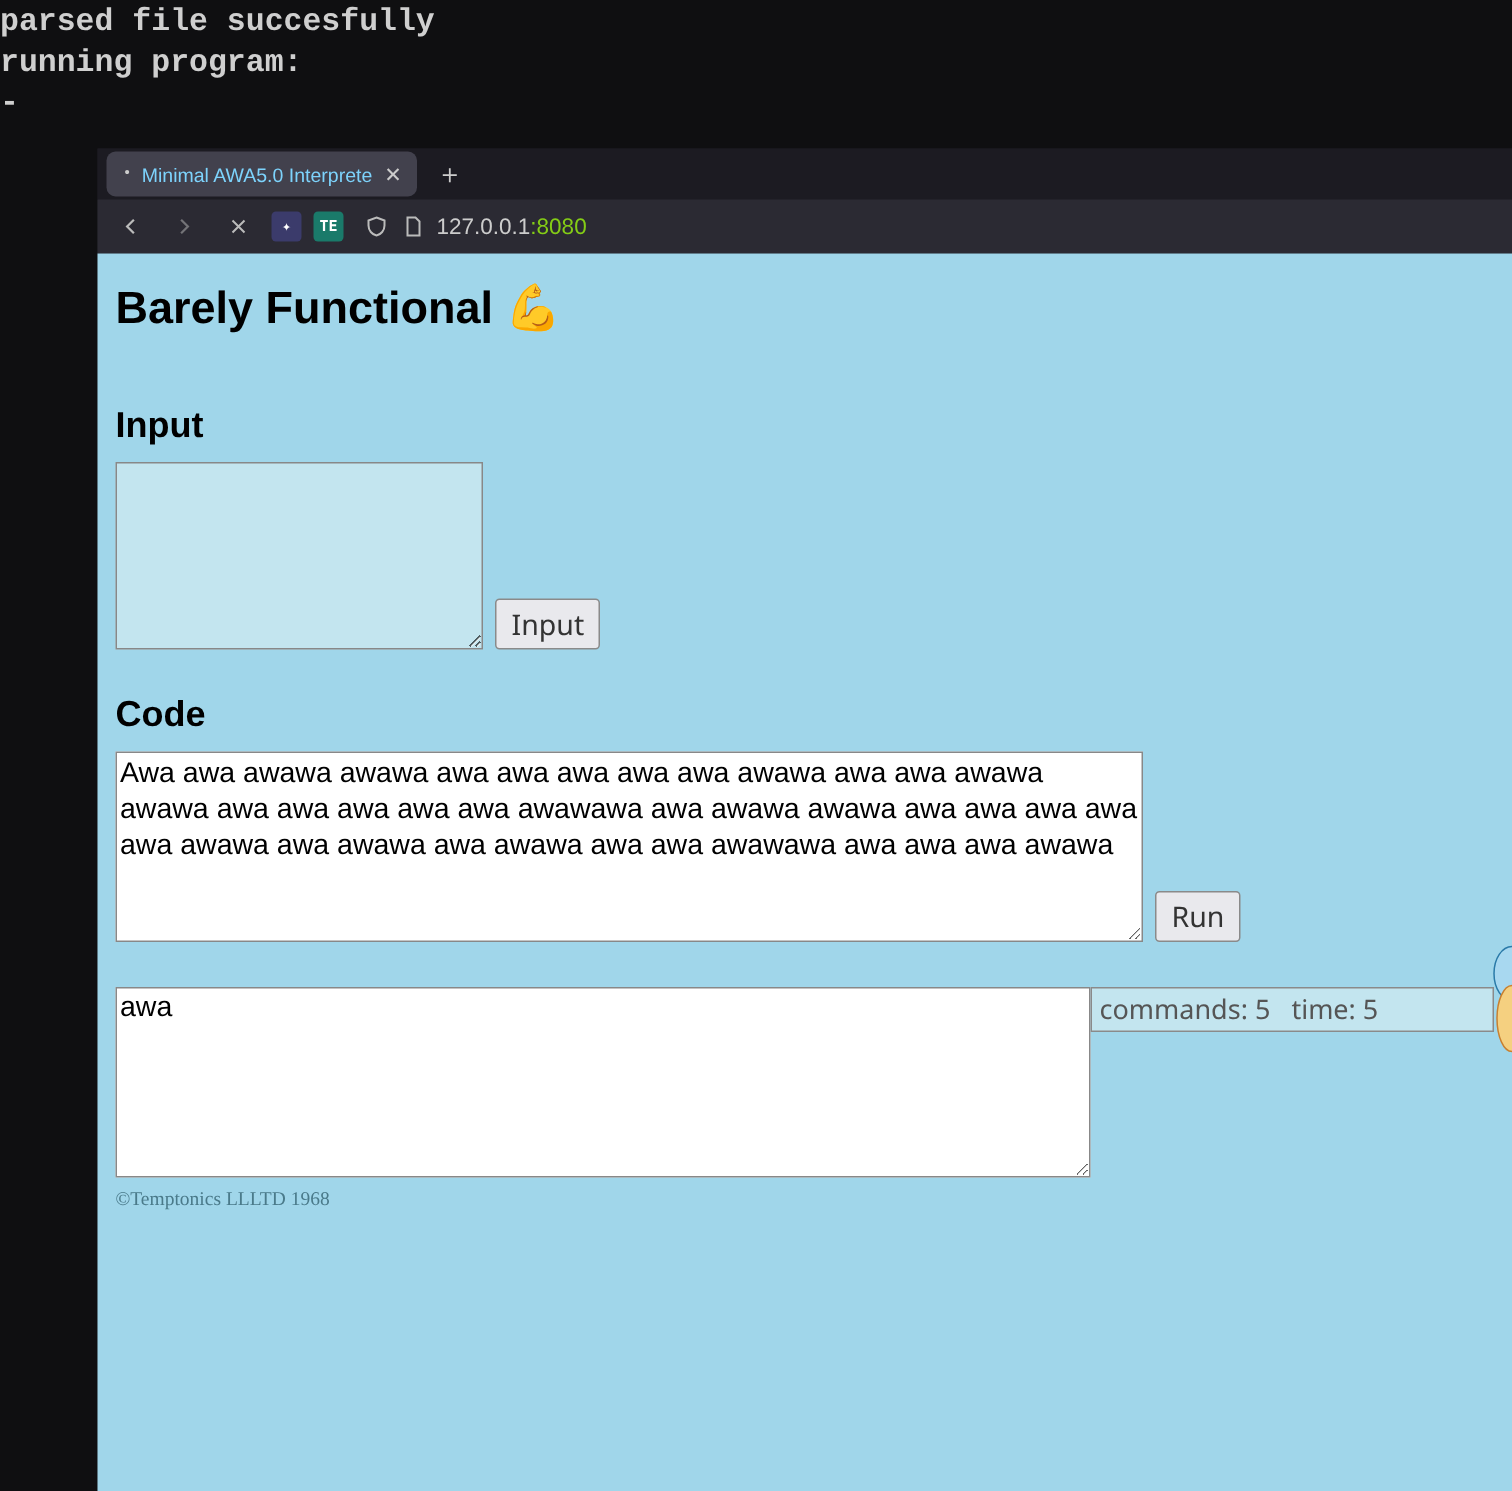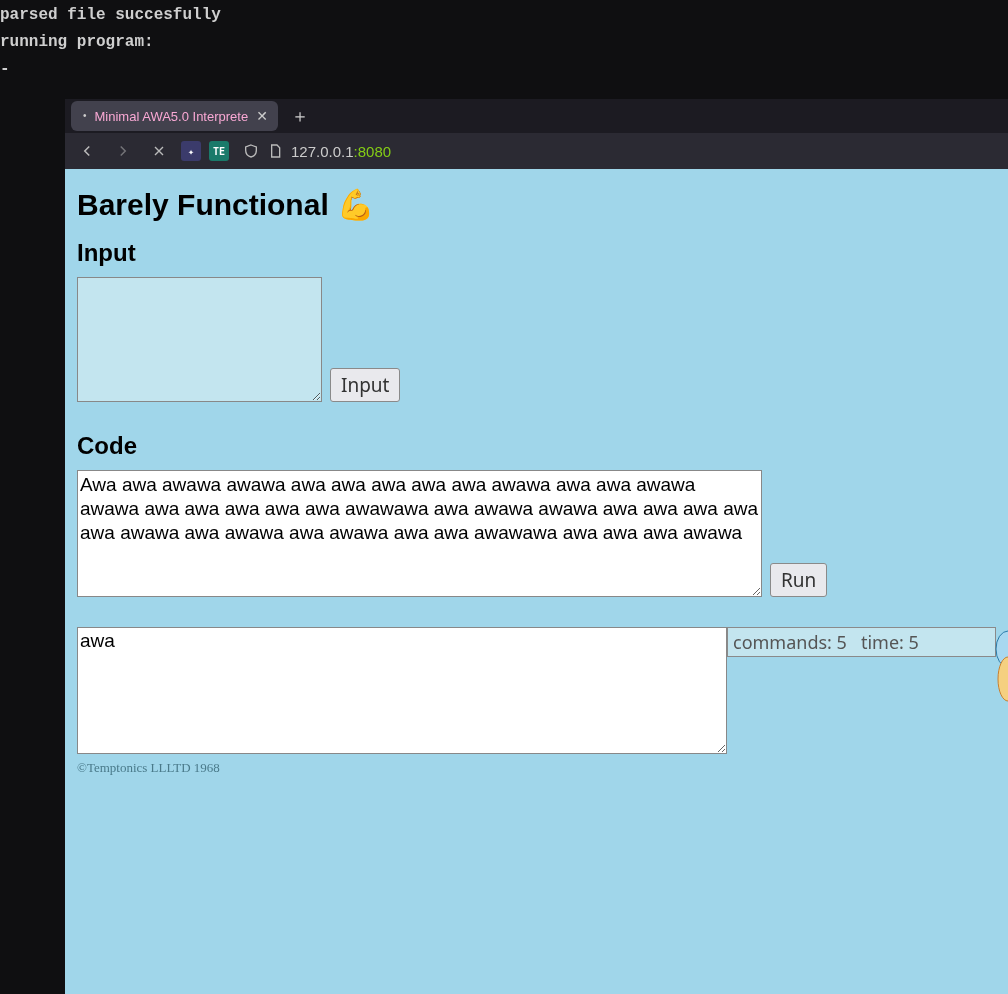--- a/index.html
+++ b/index.html
@@ -8,21 +8,21 @@
     background: #0f0f11;
     font-family: monospace;
   }
   .terminal {
     position: absolute;
     top: 0; left: 0;
     width: 100%;
     padding: 2px 0 0 0;
     color: #cfcfcf;
     font-family: "Courier New", monospace;
-    font-size: 16px;
+    font-size: 21px;
     font-weight: bold;
     line-height: 27px;
     letter-spacing: 0px;
     white-space: pre;
   }
   .browser {
     position: absolute;
     left: 65px;
     top: 99px;
     width: 943px;
@@ -47,21 +47,21 @@
     align-items: center;
     padding: 0 10px 0 12px;
     gap: 8px;
     color: #ddd;
     font-family: "Segoe UI", Arial, sans-serif;
     font-size: 13px;
     min-width: 200px;
     max-width: 220px;
   }
   .tab .dot { font-size: 10px; color: #ccc; line-height: 1; }
-  .tab .title { flex: 1; overflow: hidden; white-space: nowrap; color: #f9a8d4; }
+  .tab .title { flex: 1; overflow: hidden; white-space: nowrap; color: #7dd3fc; }
   .tab .close { color: #ccc; font-size: 14px; cursor: pointer; }
   .new-tab {
     color: #ccc;
     font-size: 18px;
     width: 24px; height: 24px;
     display:flex; align-items:center; justify-content:center;
     cursor:pointer;
   }
   .toolbar {
     height: 36px;
@@ -113,21 +113,21 @@
   }
   .h1 {
     font-size: 45px;
     font-weight: bold;
     margin-bottom: 28px;
     line-height:1.1;
   }
   .h2 {
     font-size: 30px;
     font-weight: bold;
-    margin-bottom: 17px;
+    margin-bottom: 47px;
   }
   .h3 {
     font-size: 24px;
     font-weight: bold;
     margin-bottom: 10px;
   }
   .row { display:flex; align-items:flex-end; gap:8px; margin-bottom:28px;}
   textarea {
     font-family: Arial, sans-serif;
     font-size: 18px;

